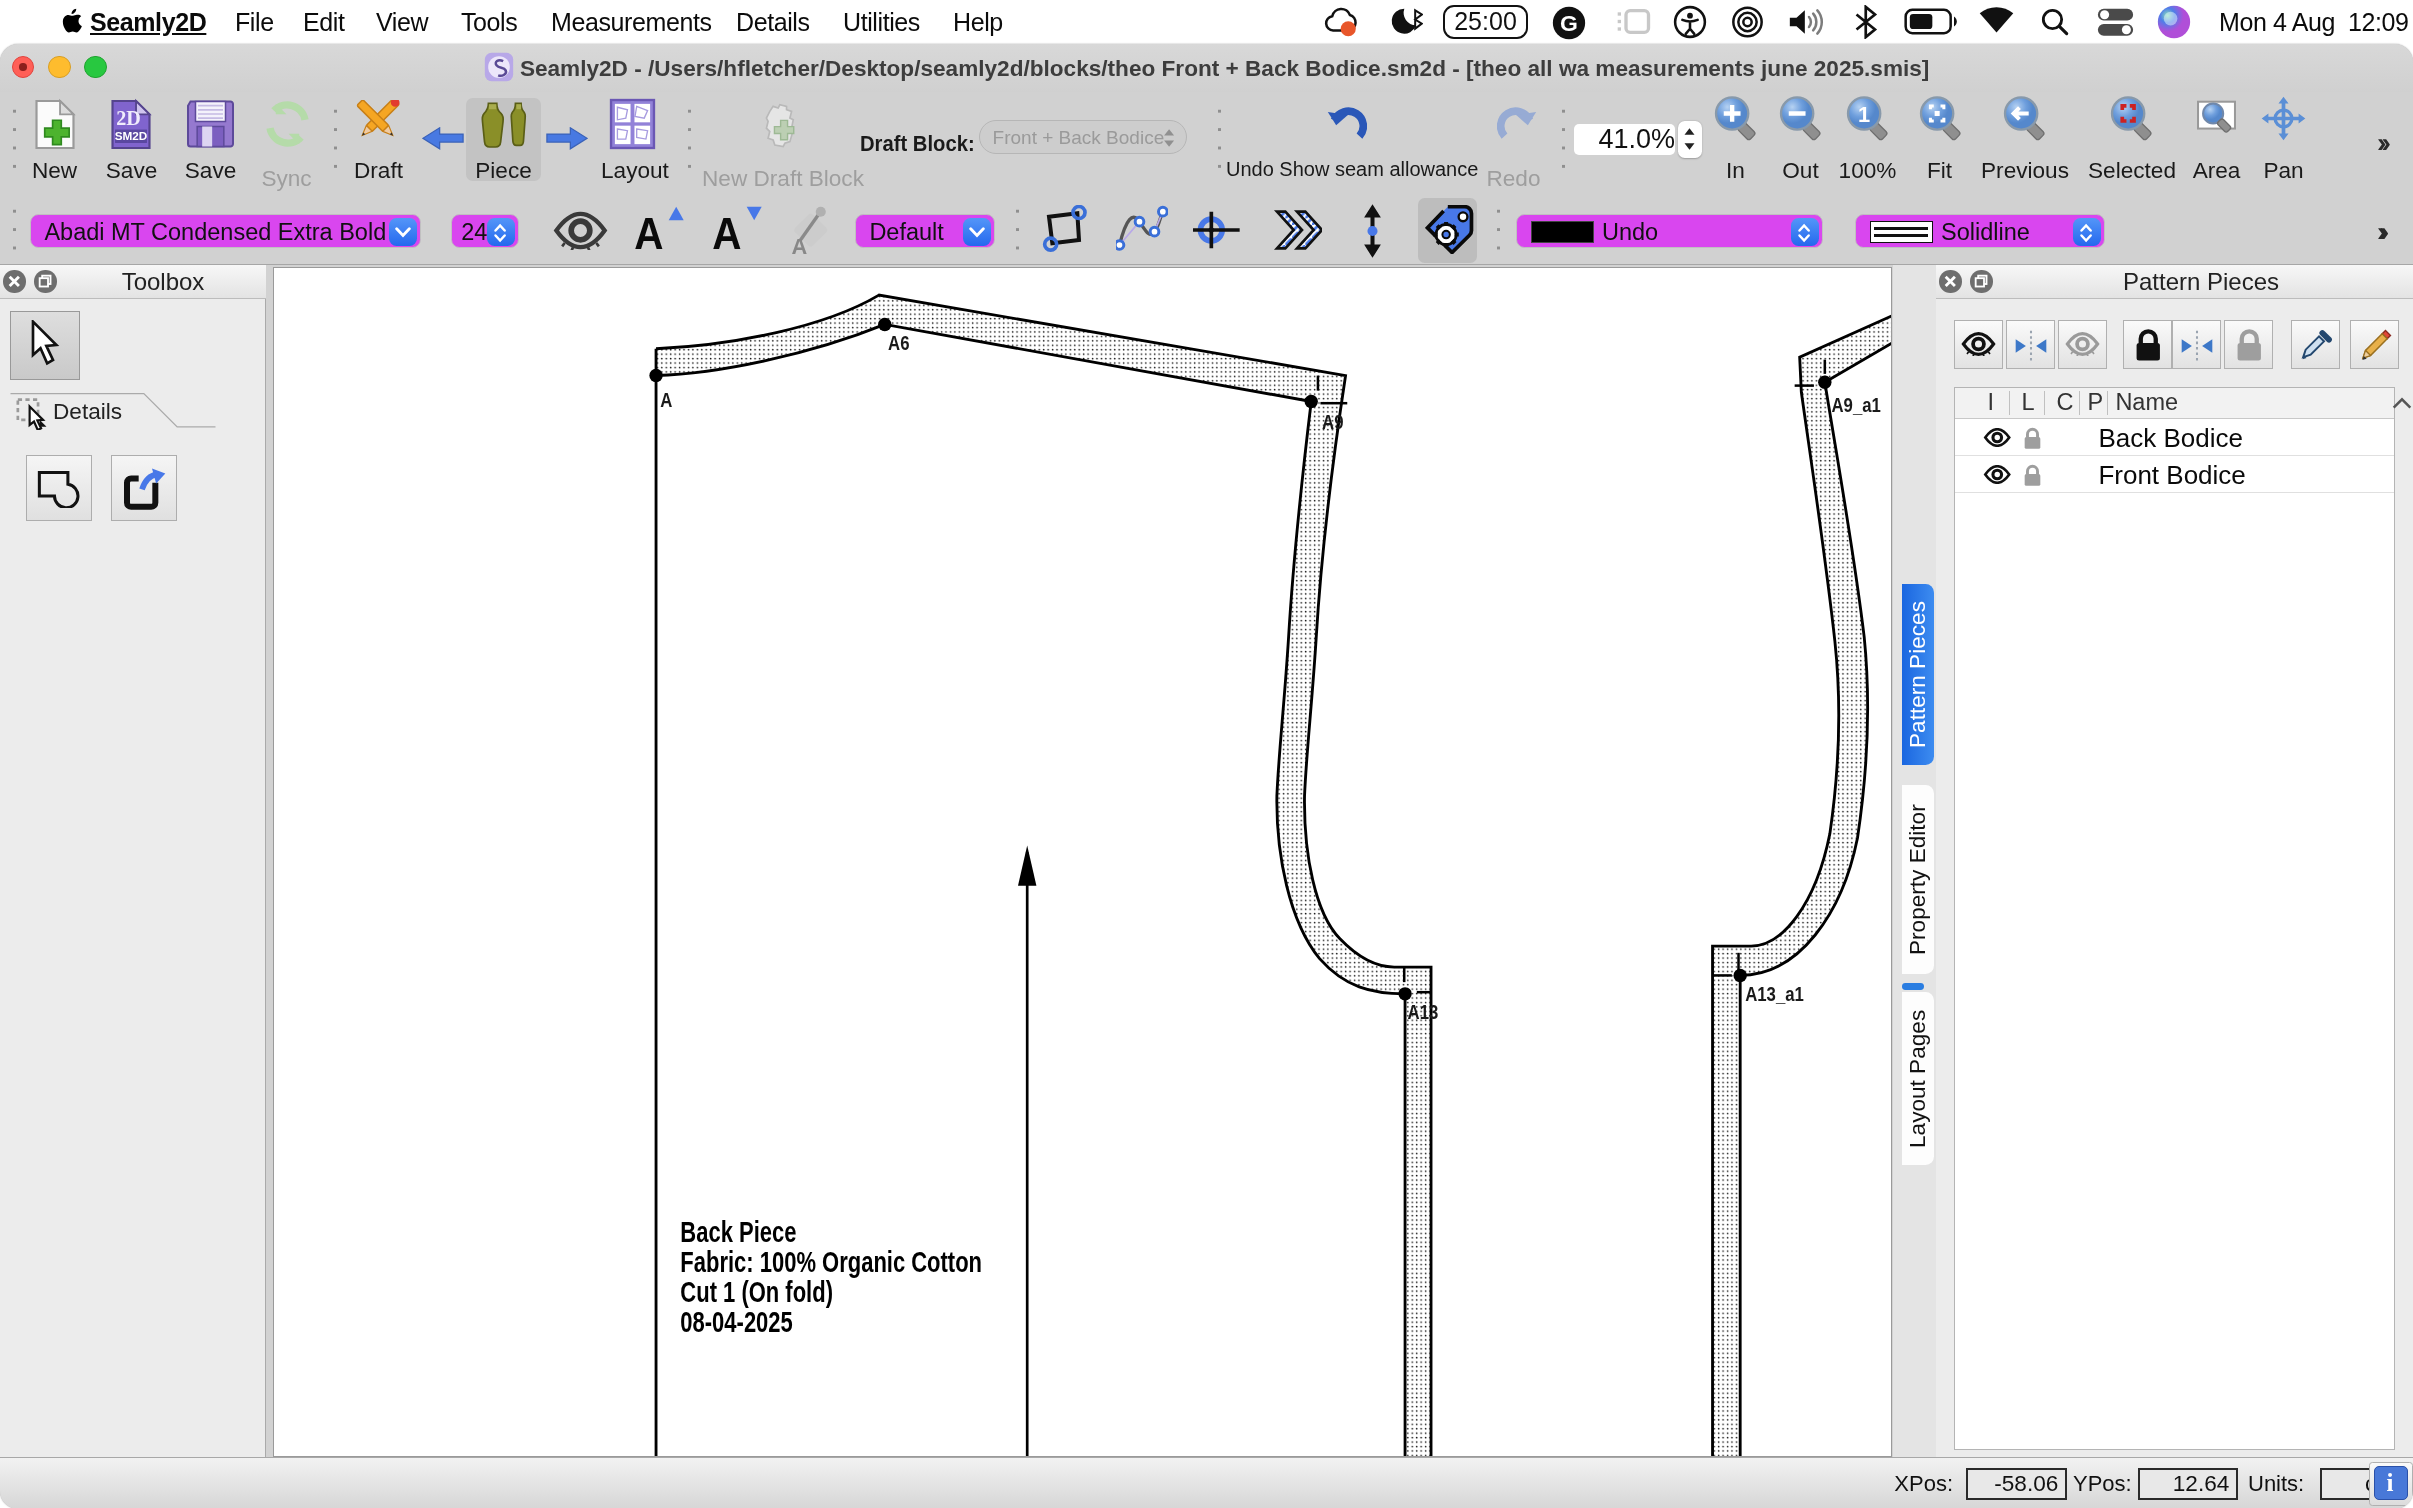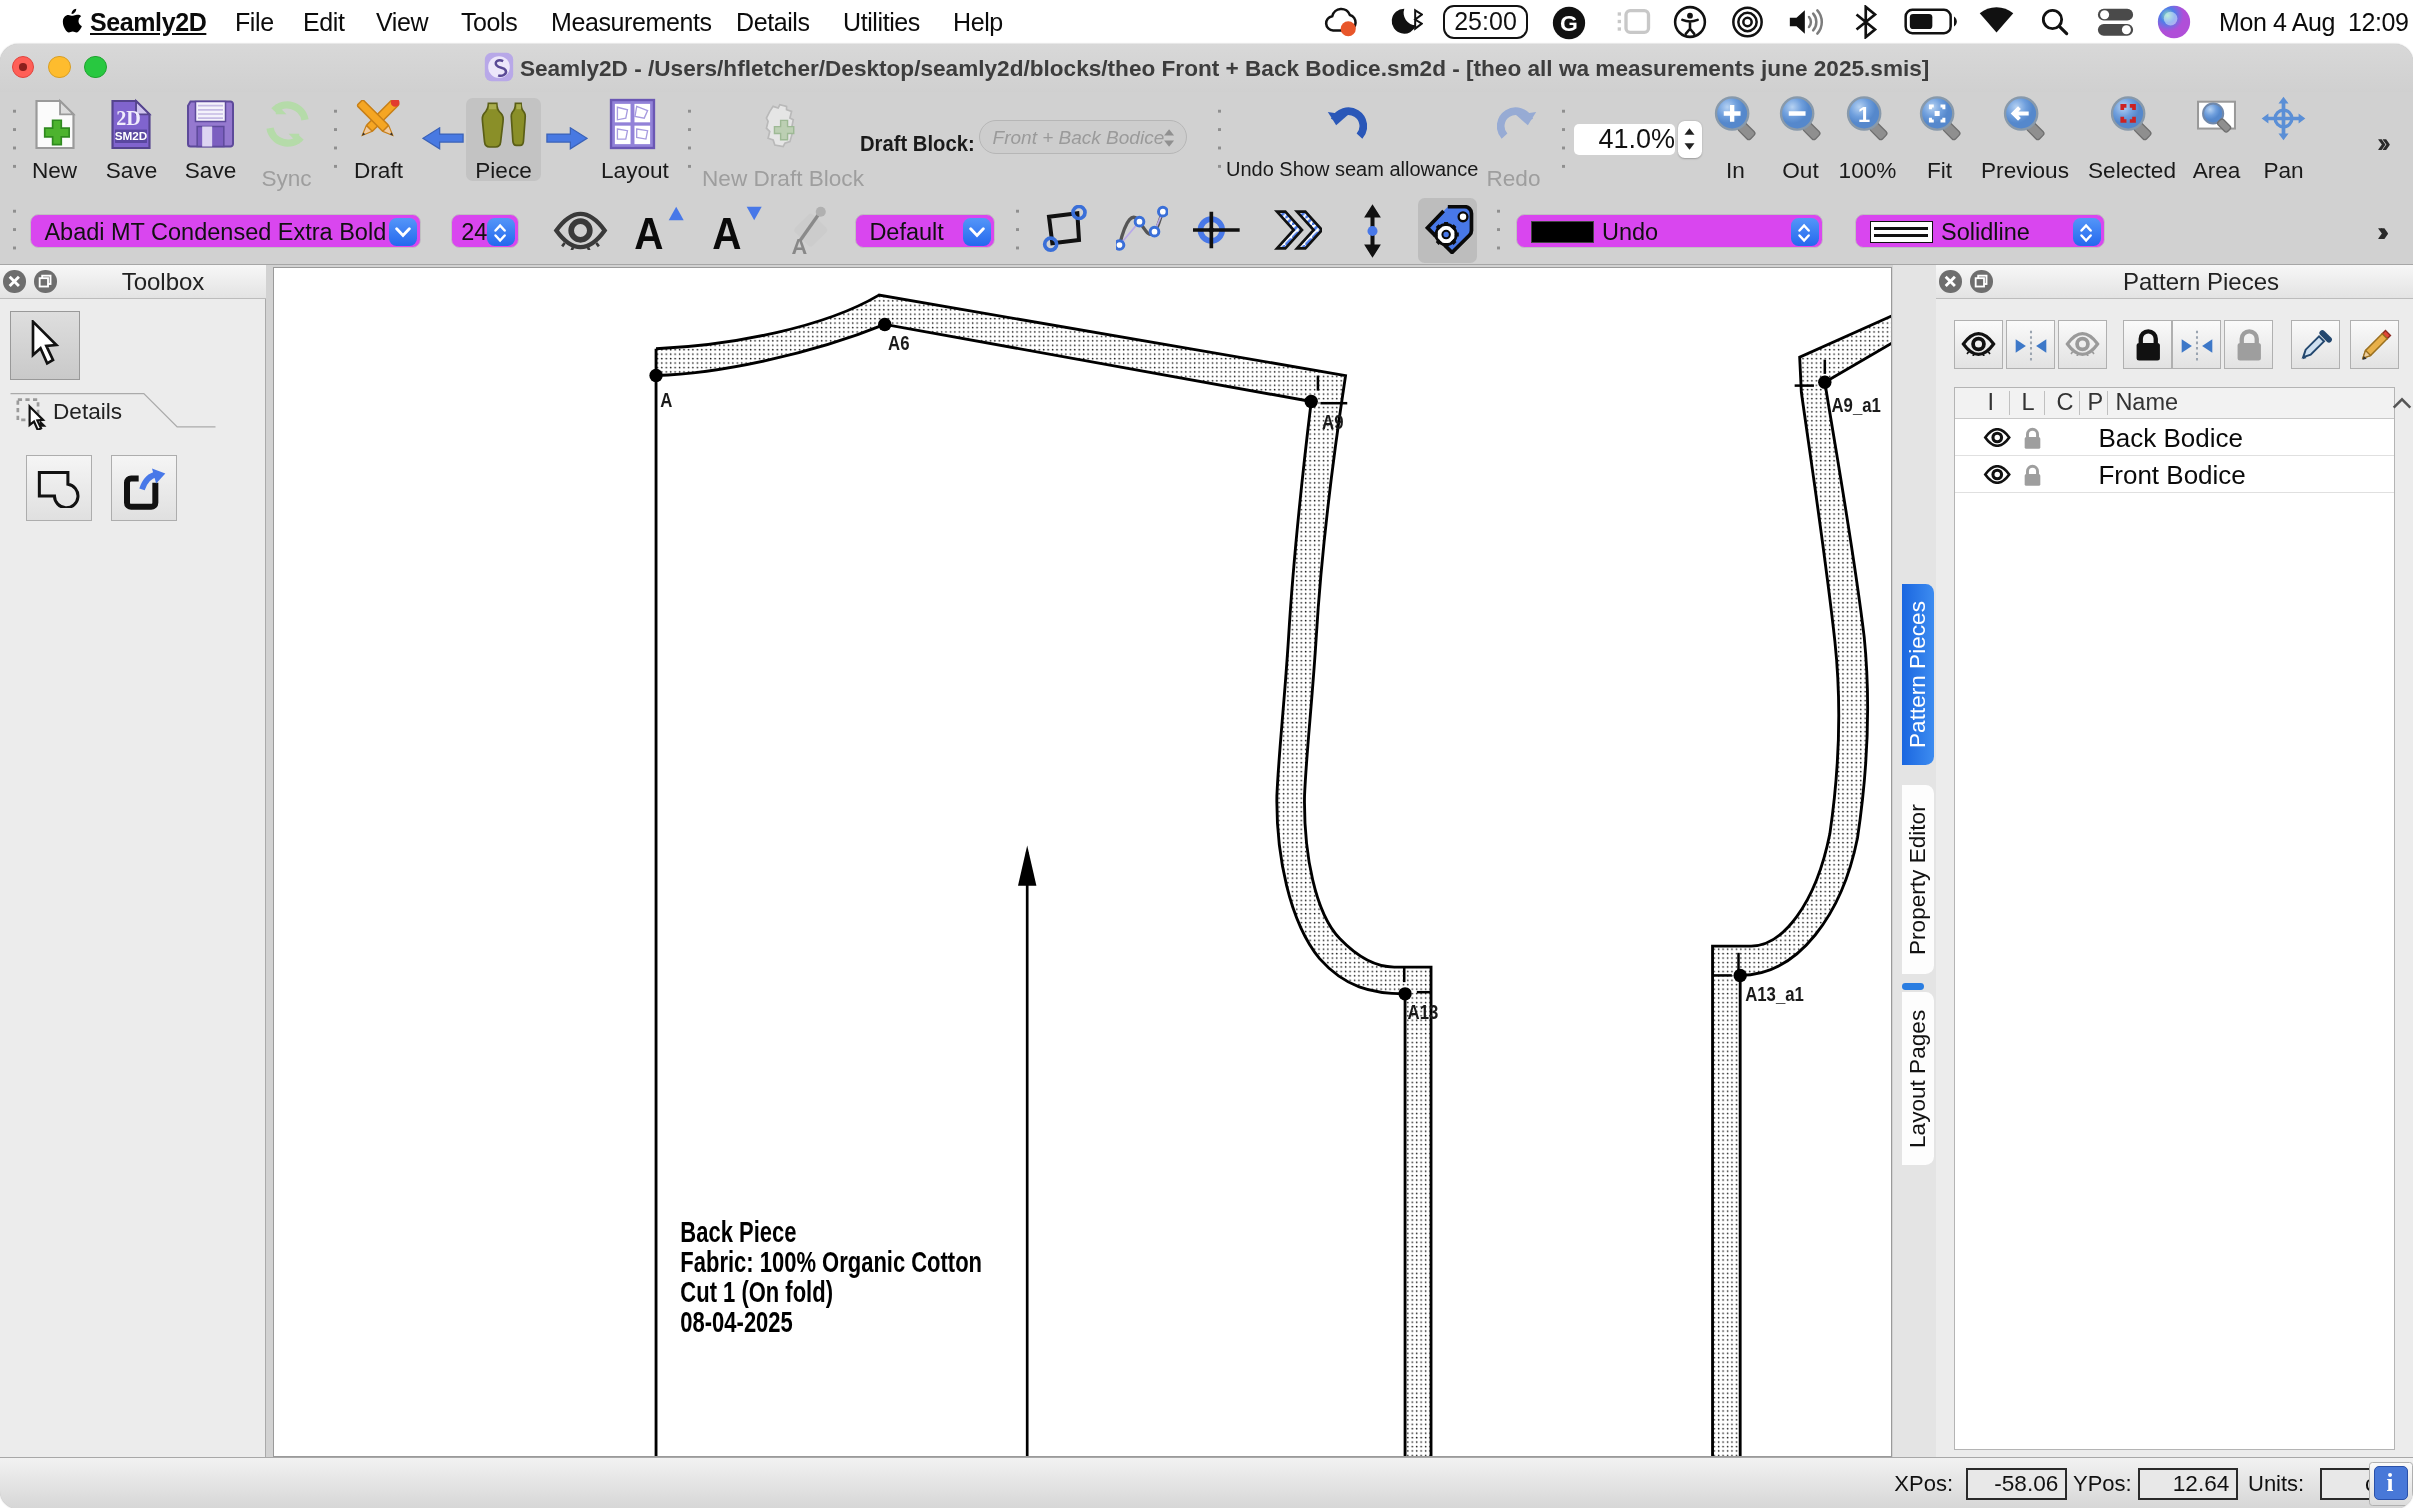--- a/index.html
+++ b/index.html
@@ -208,21 +208,21 @@
         </svg>
   <div class="tlabel" style="left:601px;top:66px;width:67px;">Layout</div>
   <div class="vsep" style="left:688px;top:10px;height:80px;"></div>
   <svg class="abs" style="left:758px;top:11px" width="42" height="47" viewBox="0 0 25 28" opacity="0.85">
           <path d="M7 5l2-3 3 1 1-2 4 1v2l3 1-1 4 2 1-1 5 1 1-2 7-3 1-1 2-5-1-1-3-3-1 1-4-2-2 1-4-1-2z" fill="#e9e9e9" stroke="#b5b5b5" stroke-width="1"></path>
           <path d="M13 14h4.5v4h4v4.5h-4v4H13v-4H9v-4.5h4z" fill="#b9cfae" stroke="#94b58a" stroke-width=".9" transform="translate(1.5,-2.5) scale(0.92)"></path>
         </svg>
   <div class="tlabel dis" style="left:702px;top:66px;width:151px;">New Draft Block</div>
   <div class="tlabel" style="left:860px;top:39px;width:114px;font-size:22px;font-weight:bold;transform:scaleX(.92);transform-origin:left;">Draft Block:</div>
   <div class="abs" style="left:979px;top:28px;width:208px;height:34px;background:#cdcdcd;border:0.8px solid #b6b6b6;border-radius:17px;">
-    <span class="abs" style="left:12.6px;top:0;font-size:19px;line-height:33px;color:#9a9a9a;white-space:nowrap;font-style:italic;">Front + Back Bodice</span>
+    <span class="abs" style="left:12.6px;top:0;font-size:19px;line-height:33px;color:#9a9a9a;white-space:nowrap;">Front + Back Bodice</span>
     <svg class="abs" style="right:10px;top:5.9px" width="14.2" height="22" viewBox="0 0 17 26">
             <path d="M2.5 10l6-7.5 6 7.5z" fill="#909090"></path>
             <path d="M2.5 16l6 7.5 6-7.5z" fill="#909090"></path>
           </svg>
   </div>
   <div class="vsep" style="left:1218px;top:10px;height:80px;"></div>
   <svg class="abs" style="left:1327px;top:8.4px" width="40" height="44" viewBox="0 0 24 26">
           <path d="M19.5 21.5a9 9 0 1 0-15-9.5" fill="none" stroke="#2a57b8" stroke-width="4.6"></path>
           <path d="M0.5 7l5 8 7-6.2z" fill="#2a57b8"></path>
         </svg>

